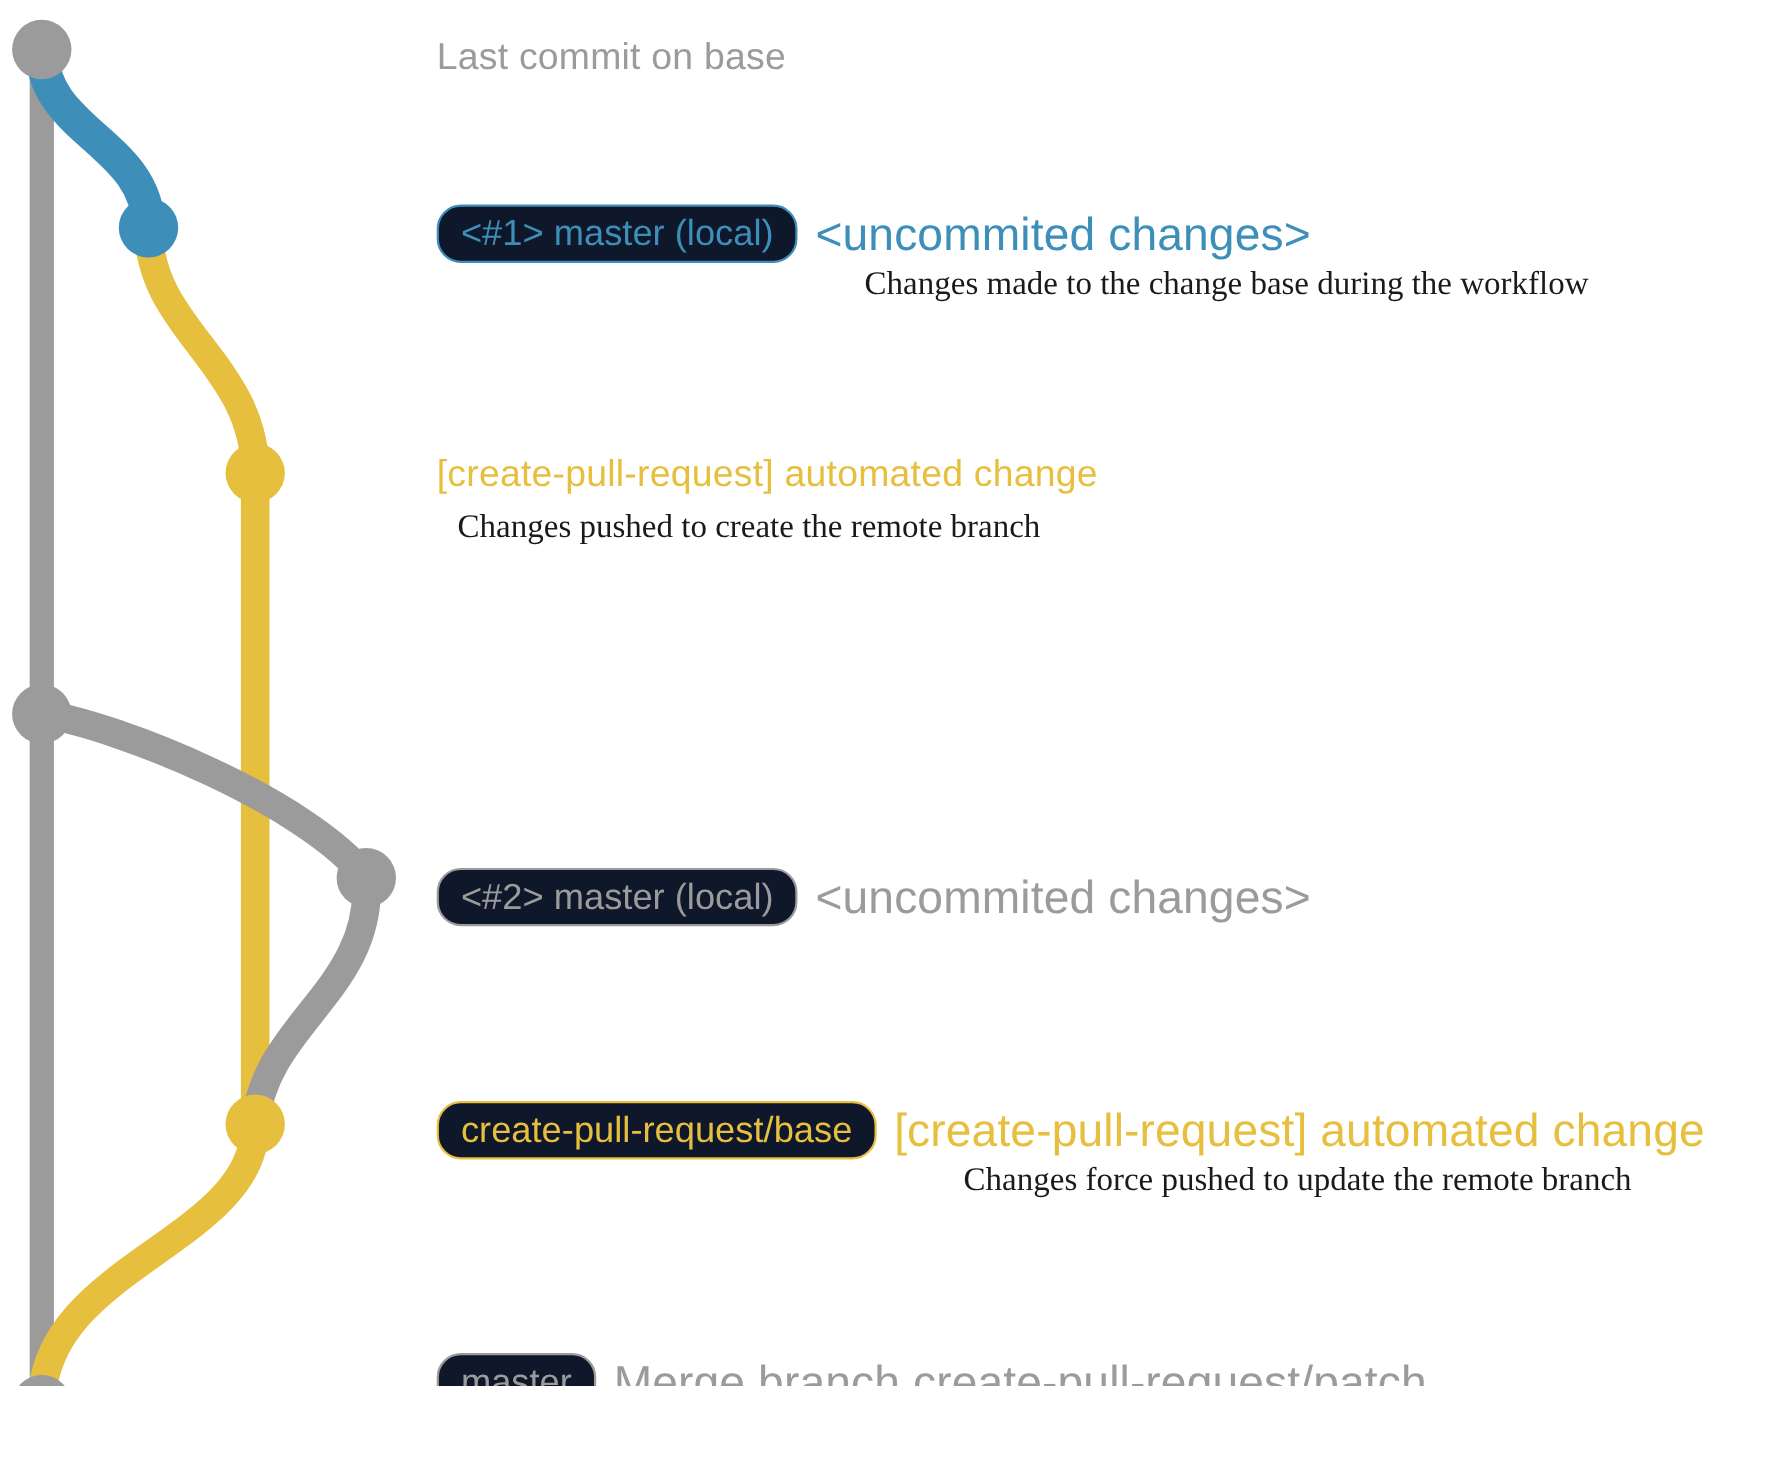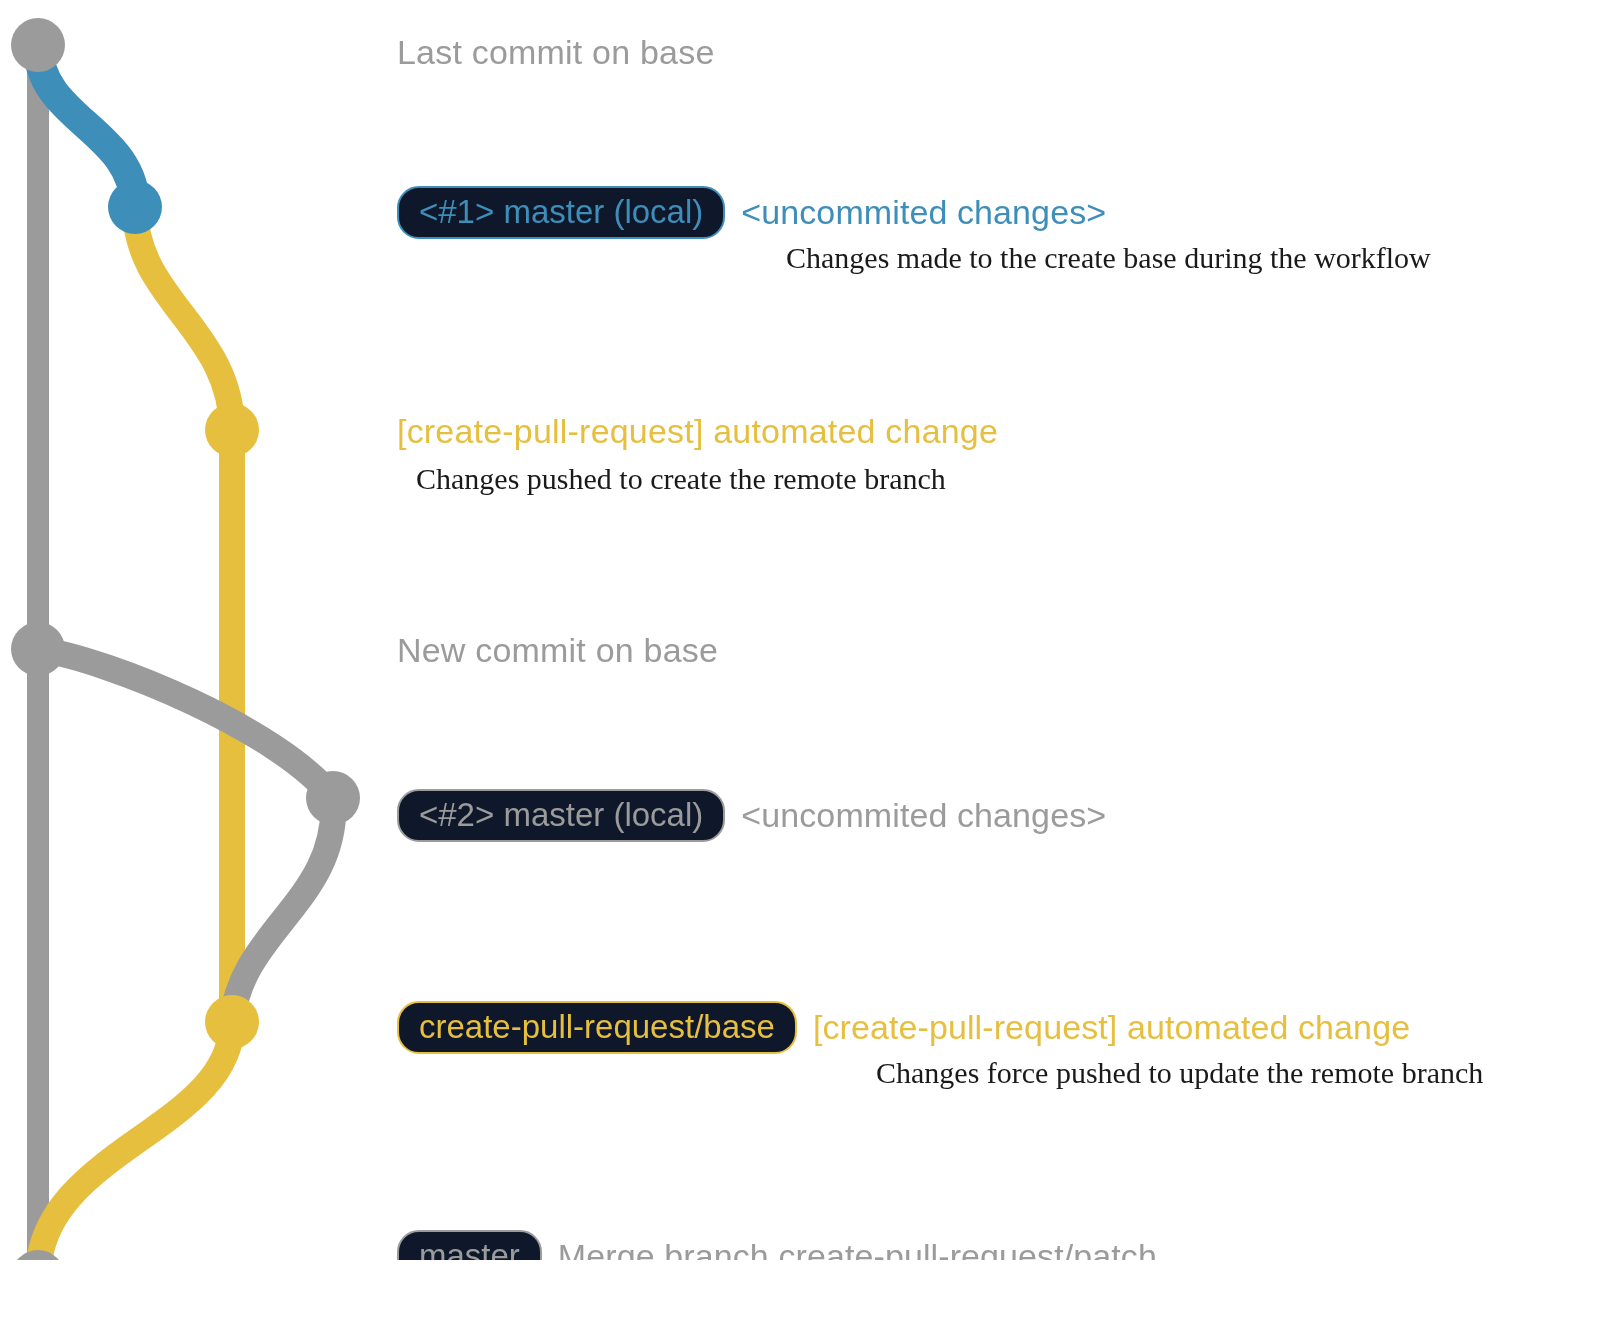--- a/index.html
+++ b/index.html
@@ -47,21 +47,21 @@
     display: inline-block;
     border: 2px solid currentColor;
     border-radius: 22px;
     padding: 7px 20px 9px 20px;
     font-size: 33px;
     line-height: 1.0;
     background: #0f172a;
   }
 
   .commit-msg {
-    font-size: 34px;
+    font-size: 42px;
     margin-left: 16px;
     letter-spacing: 0.1px;
   }
 
   .caption {
     position: absolute;
     font-family: "Liberation Serif", serif;
     font-size: 30px;
     color: #1a1a1a;
     white-space: nowrap;
@@ -102,30 +102,27 @@
   </svg>
 
   <div class="row" style="left:397px; top:33px;">
     <span class="plain-title c-gray">Last commit on base</span>
   </div>
 
   <div class="row" style="left:397px; top:186px;">
     <span class="pill c-blue">&lt;#1&gt; master (local)</span>
     <span class="commit-msg c-blue">&lt;uncommited changes&gt;</span>
   </div>
-  <div class="caption" style="left:786px; top:241px;">Changes made to the create base during the workflow</div>
+  <div class="caption" style="left:786px; top:241px;">Changes made to the change base during the workflow</div>
 
   <div class="row" style="left:397px; top:412px;">
     <span class="plain-title c-yellow">[create-pull-request] automated change</span>
   </div>
   <div class="caption" style="left:416px; top:462px;">Changes pushed to create the remote branch</div>
 
-  <div class="row" style="left:397px; top:631px;">
-    <span class="plain-title c-gray">New commit on base</span>
-  </div>
 
   <div class="row" style="left:397px; top:789px;">
     <span class="pill c-gray">&lt;#2&gt; master (local)</span>
     <span class="commit-msg c-gray">&lt;uncommited changes&gt;</span>
   </div>
 
   <div class="row" style="left:397px; top:1001px;">
     <span class="pill c-yellow">create-pull-request/base</span>
     <span class="commit-msg c-yellow">[create-pull-request] automated change</span>
   </div>

